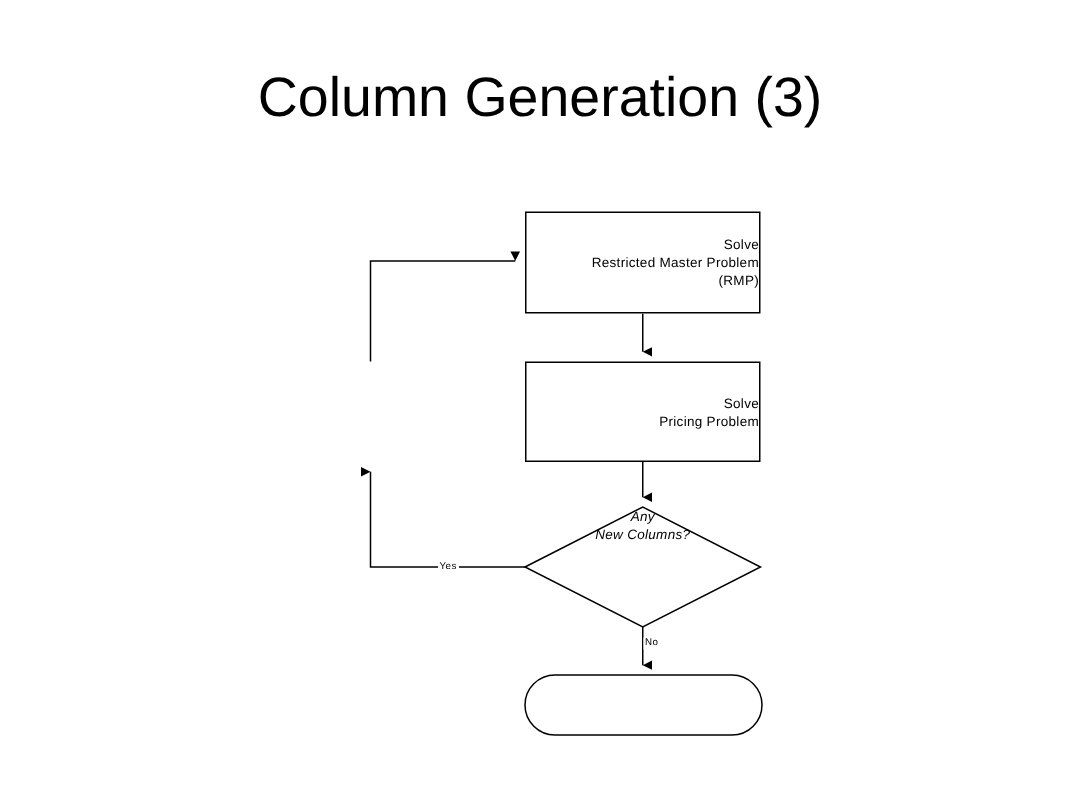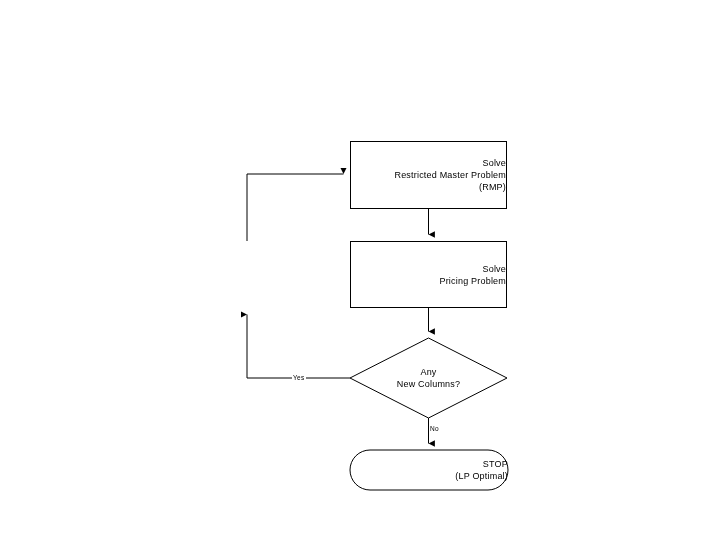--- a/index.html
+++ b/index.html
@@ -81,28 +81,29 @@
     height: 40px;
     border-radius: 20px;
   }
   .node-decision-label {
     position: absolute;
     left: 350px;
     top: 338px;
     width: 157px;
     height: 80px;
     display: flex;
-    align-items: center;
+    align-items: flex-start;
     justify-content: center;
     text-align: center;
     font-size: 9px;
     line-height: 12px;
     color: #000000;
     letter-spacing: 0.2px;
     pointer-events: none;
+    font-style: italic;
   }
   .node-decision-label .node-text {
     display: block;
     width: 100%;
     white-space: pre-line;
   }
   .edge-label {
     position: absolute;
     font-size: 6.5px;
     line-height: 8px;
@@ -118,20 +119,21 @@
   .edge-label-no {
     left: 429px;
     top: 425px;
   }
 </style>
 </head>
 <body>
 
 <div id="slide">
 
+  <div id="slide-title">Column Generation (3)</div>
 
   <svg class="flow-layer" width="720" height="540" viewBox="0 0 720 540" xmlns="http://www.w3.org/2000/svg">
     <defs>
       <marker id="arrow-down" markerWidth="8" markerHeight="8" refX="3.2" refY="6.4" orient="auto" markerUnits="userSpaceOnUse">
         <path d="M0,0 L6.4,0 L3.2,6.4 Z" fill="#000000"></path>
       </marker>
       <marker id="arrow-up" markerWidth="8" markerHeight="8" refX="3.2" refY="6.4" orient="auto" markerUnits="userSpaceOnUse">
         <path d="M0,0 L6.4,0 L3.2,6.4 Z" fill="#000000"></path>
       </marker>
       <marker id="arrow-right" markerWidth="8" markerHeight="8" refX="3.2" refY="6.4" orient="auto" markerUnits="userSpaceOnUse">
@@ -164,21 +166,17 @@
   <div class="node node-rect-pricing">
     <span class="node-text">Solve
 Pricing Problem</span>
   </div>
 
   <div class="node-decision-label">
     <span class="node-text">Any
 New Columns?</span>
   </div>
 
-  <div class="node node-terminator" style="border: none; background: transparent;">
-    <span class="node-text">STOP
-(LP Optimal)</span>
-  </div>
 
   <div class="edge-label edge-label-yes">Yes</div>
   <div class="edge-label edge-label-no">No</div>
 
 </div>
 
 </body></html>

